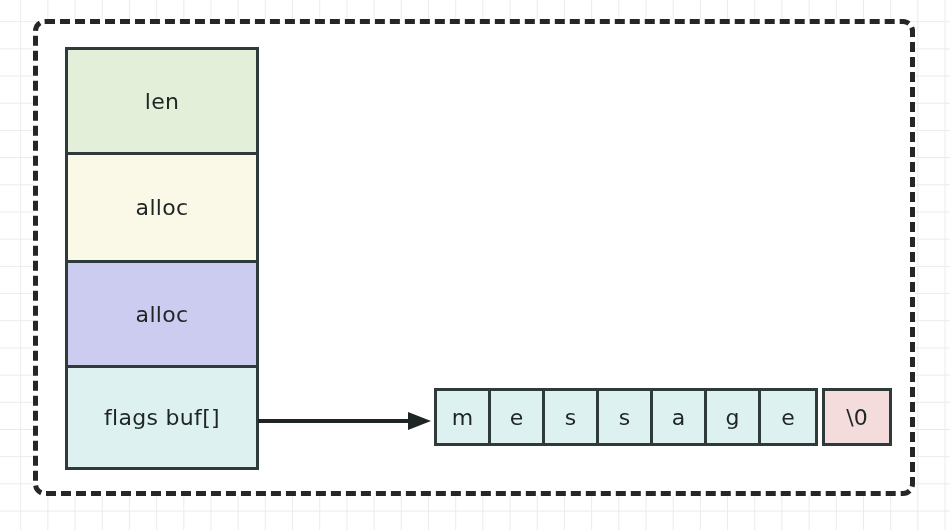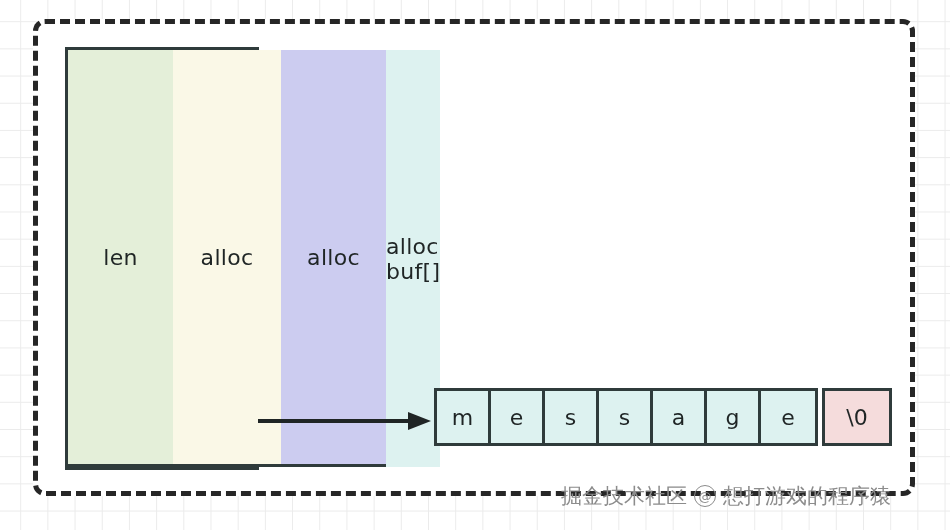--- a/index.html
+++ b/index.html
@@ -38,21 +38,21 @@
   .struct-box {
     position: absolute;
     left: 65px;
     top: 47px;
     width: 194px;
     height: 423px;
     box-sizing: border-box;
     border: 3px solid #2f3b3b;
     background: #ffffff;
     display: flex;
-    flex-direction: row;
+    flex-direction: column;
   }
   .field {
     box-sizing: border-box;
     display: flex;
     align-items: center;
     justify-content: center;
     color: #1f2525;
     font-size: 22px;
     letter-spacing: 0.3px;
     border-bottom: 3px solid #2f3b3b;
@@ -166,21 +166,21 @@
     <div class="field len">
       <span>len</span>
     </div>
     <div class="field alloc">
       <span>alloc</span>
     </div>
     <div class="field flags">
       <span>alloc</span>
     </div>
     <div class="field buf">
-      <span>alloc buf[]</span>
+      <span>flags buf[]</span>
     </div>
   </div>
 
   <div class="arrow-wrap">
     <div class="arrow-line"></div>
     <div class="arrow-head"></div>
   </div>
 
   <div class="buffer-row">
     <div class="char-group">
@@ -204,19 +204,14 @@
         </div>
       <div class="char-cell">
           <span>e</span>
         </div>
     </div>
     <div class="nul-cell">
       <span>\0</span>
     </div>
   </div>
 
-  <div class="watermark">
-    <span>掘金技术社区</span>
-    <span class="wm-at">@</span>
-    <span>想打游戏的程序猿</span>
-  </div>
 
 </div>
 
 </body></html>

